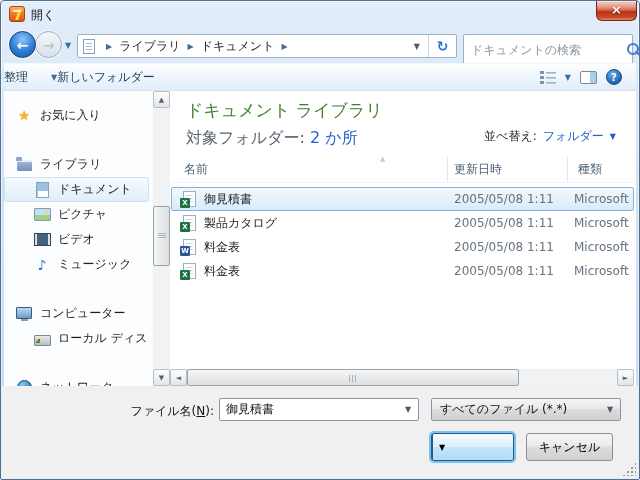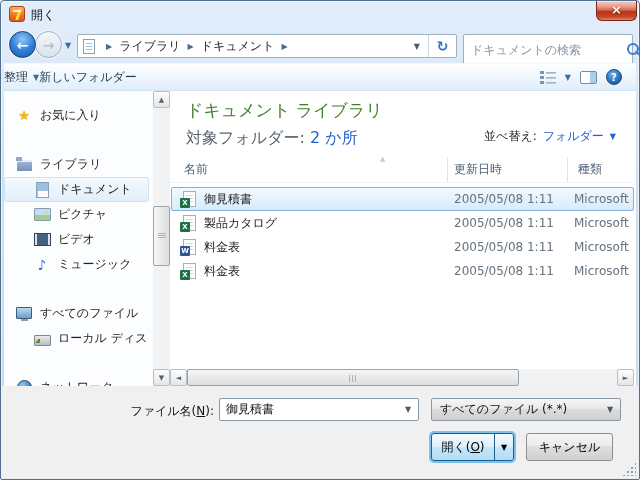--- a/index.html
+++ b/index.html
@@ -55,21 +55,21 @@
   .mag-icon { width:16px; height:16px; position:relative; margin-right:8px; }
   .mag-icon::before { content:""; position:absolute; left:2px; top:1px; width:8px; height:8px;
     border:2px solid #3d7cc9; border-radius:50%; }
   .mag-icon::after { content:""; position:absolute; left:10px; top:10px; width:5px; height:2px;
     background:#3d7cc9; transform:rotate(45deg); }
   
   .toolbar { position:absolute; left:3px; right:3px; top:62px; height:28px;
     background:linear-gradient(#fdfefe, #eef5fc 55%, #e0edfa);
     border-top:1px solid #f3f8fd; border-bottom:1px solid #d5e4f2;
     display:flex; align-items:center; color:#1e3c57; }
-  .tb-btn { display:flex; align-items:center; gap:5px; padding:0 0; height:100%; cursor:default; }
+  .tb-btn { display:flex; align-items:center; gap:23px; padding:0 0; height:100%; cursor:default; }
   .tb-dd { font-size:8px; color:#3f6c9e; }
   .tb-right { position:absolute; right:14px; top:0; height:100%; display:flex; align-items:center; gap:9px; }
   .views-icon svg { display:block; }
   .pane-icon { width:17px; height:13px; border:1px solid #7d8a98; border-radius:2px;
     background:linear-gradient(90deg,#fff 0 60%, #a8cfec 60%); }
   .help-icon { width:16px; height:16px; border-radius:50%; border:1px solid #164a80;
     background:radial-gradient(circle at 40% 30%, #6fb0e8, #2a6cb8 60%, #1c4f8c);
     color:#fff; font-size:10px; font-weight:bold; display:flex; align-items:center; justify-content:center; }
   
   .main { position:absolute; left:3px; right:3px; top:90px; height:295px; background:#fff; overflow:hidden; }
@@ -263,21 +263,21 @@
           <div class="side-item icon-video child">
             <span class="sicon"></span>
             <span>ビデオ</span>
           </div>
           <div class="side-item icon-music child">
             <span class="sicon">♪</span>
             <span>ミュージック</span>
           </div>
           <div class="side-item icon-computer gap">
             <span class="sicon"></span>
-            <span>すべてのファイル</span>
+            <span>コンピューター</span>
           </div>
           <div class="side-item icon-disk child">
             <span class="sicon"></span>
             <span>ローカル ディス</span>
           </div>
           <div class="side-item icon-network gap">
             <span class="sicon"></span>
             <span>ネットワーク</span>
           </div>
         </div>
@@ -367,24 +367,19 @@
     </div>
     <div class="combo combo-file">
       <input value="御見積書" style="">
       <span class="combo-dd">▼</span>
     </div>
     <div class="combo combo-type">
       <span>すべてのファイル (*.*)</span>
       <span class="combo-dd">▼</span>
     </div>
     <div class="btn-open">
-      <span class="main-part">
-        <span>開く(</span>
-          <span class="mn">O</span>
-          <span>)</span>
-      </span>
       <span class="arrow-part">▼</span>
     </div>
     <button class="btn-cancel">キャンセル</button>
     <div class="resize-grip"></div>
   </div>
 
 </div>
 
 </body></html>

